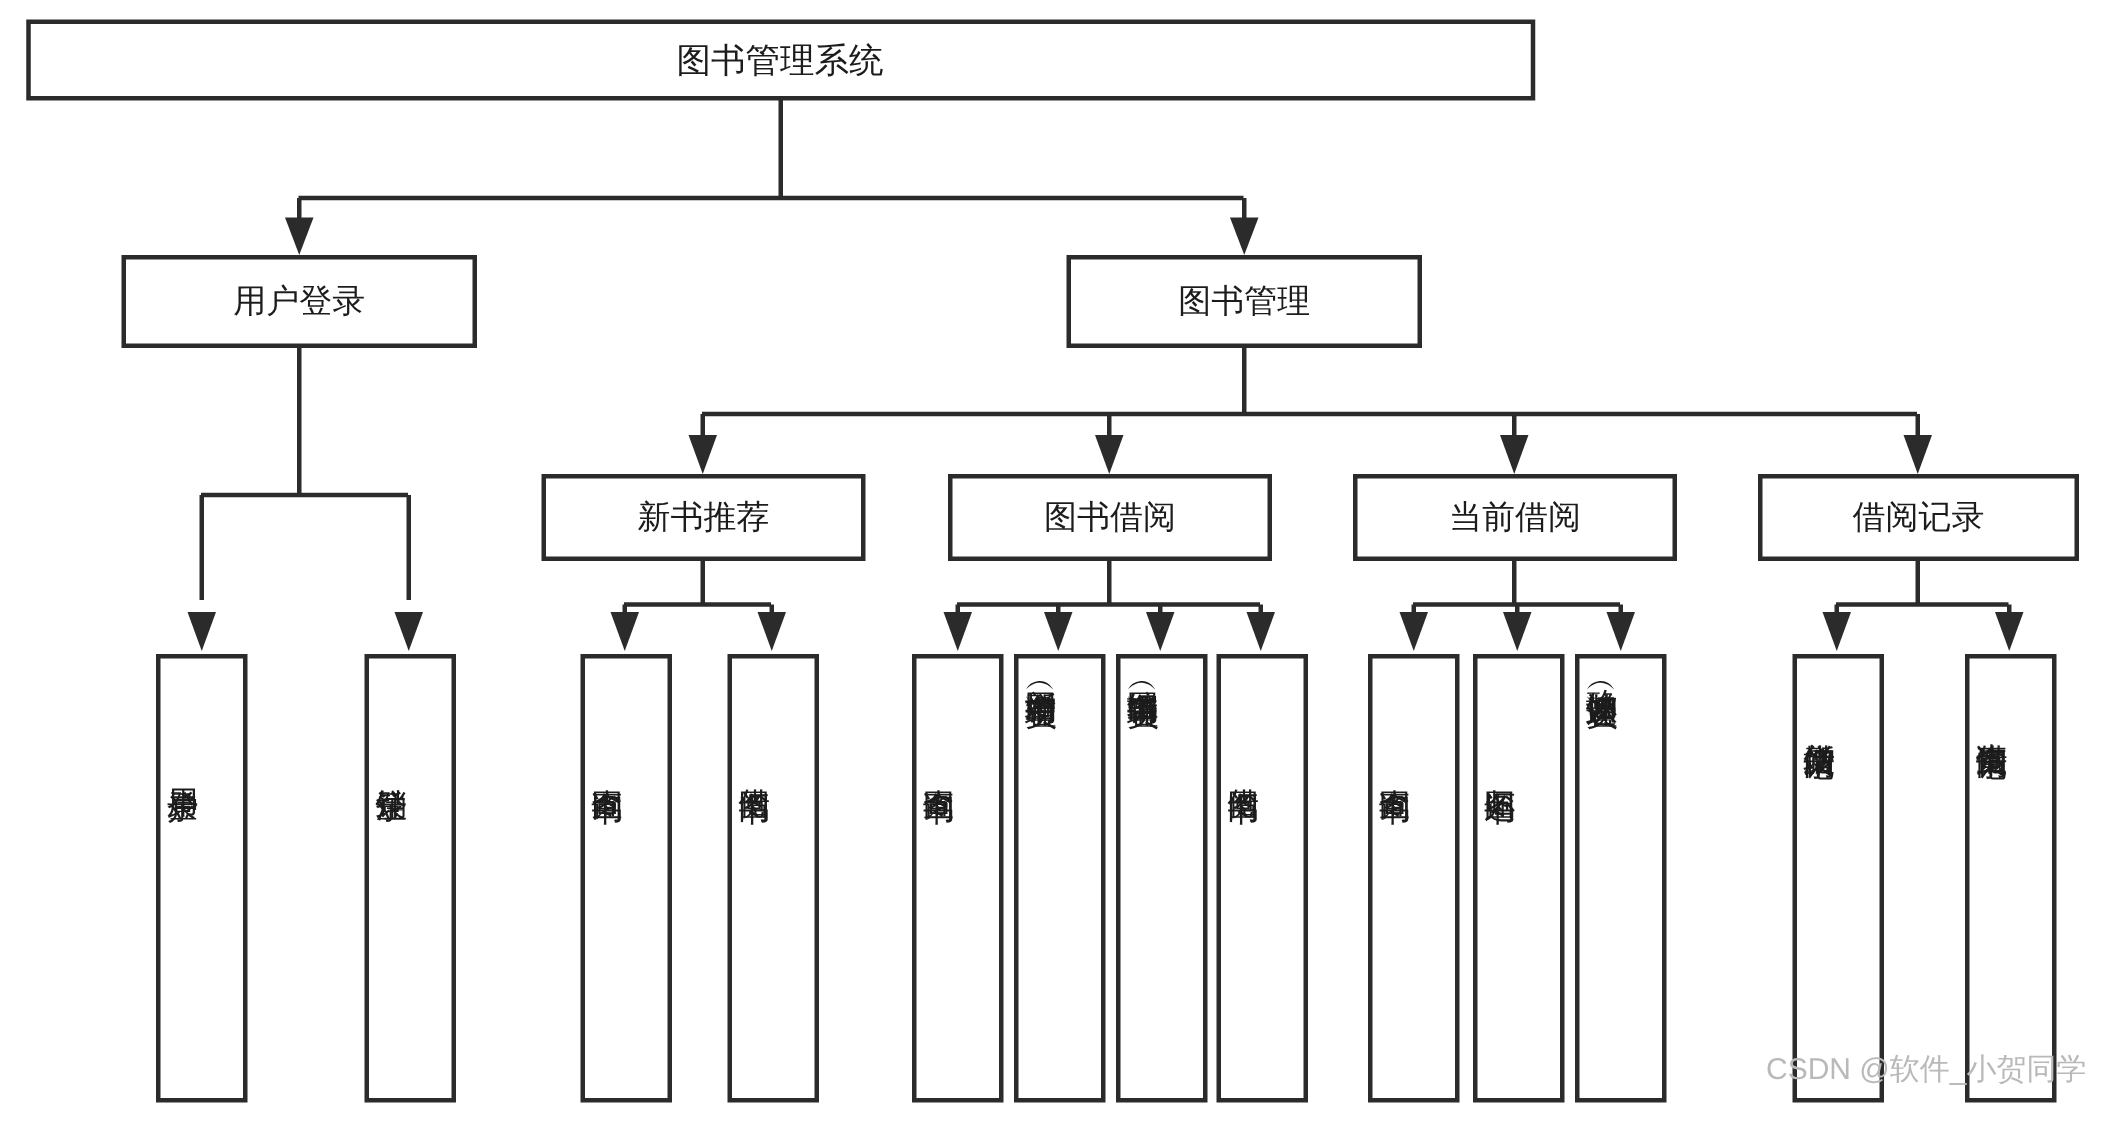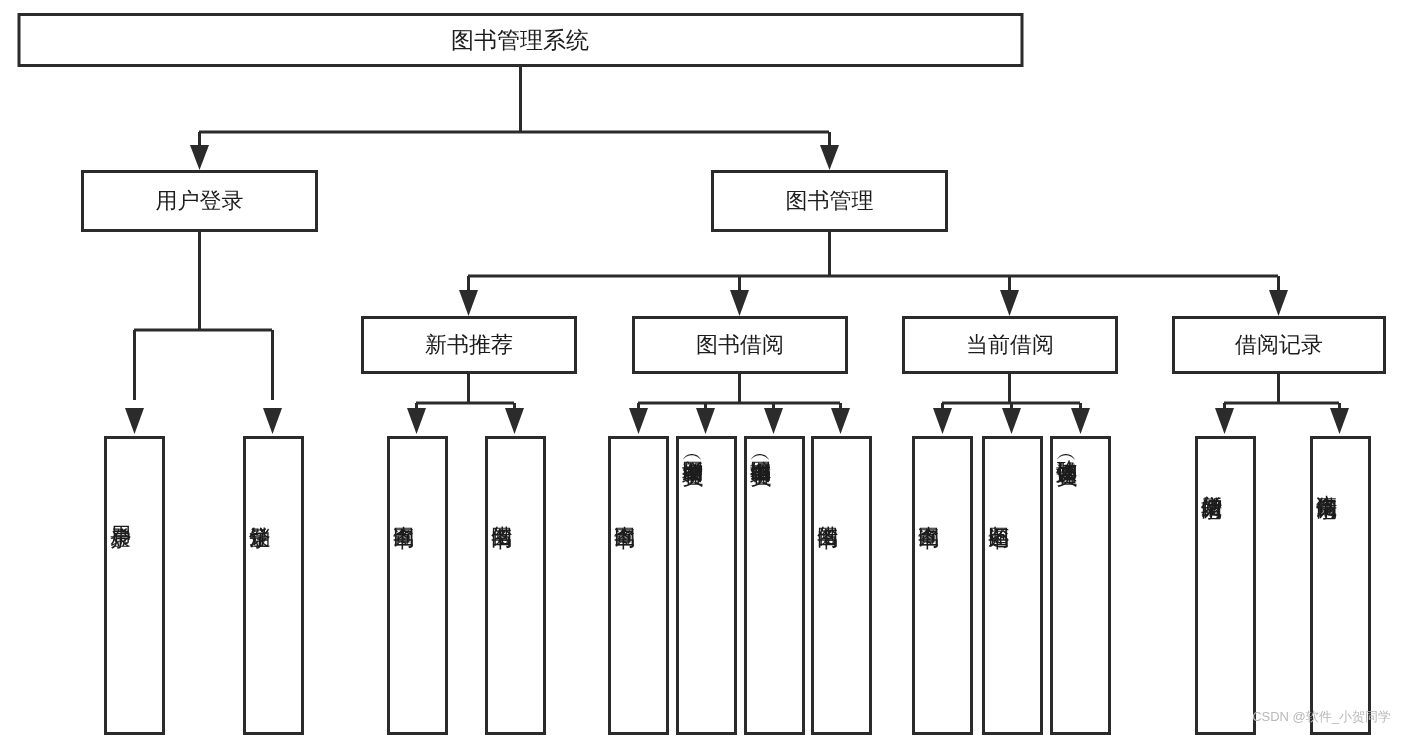--- a/index.html
+++ b/index.html
@@ -65,21 +65,21 @@
     text-orientation: upright;
     white-space: nowrap;
     letter-spacing: 1px;
     pointer-events: none;
   }
   .watermark {
     position: absolute;
     right: 14px;
     bottom: 6px;
     font-family: "Liberation Sans", "DejaVu Sans", sans-serif;
-    font-size: 13px;
+    font-size: 20px;
     color: #b9b9b9;
     white-space: nowrap;
   }
 </style>
 </head>
 <body>
 
 <div id="diagram-root">
   <svg class="diagram" viewBox="0 0 1405 747" xmlns="http://www.w3.org/2000/svg">
 

